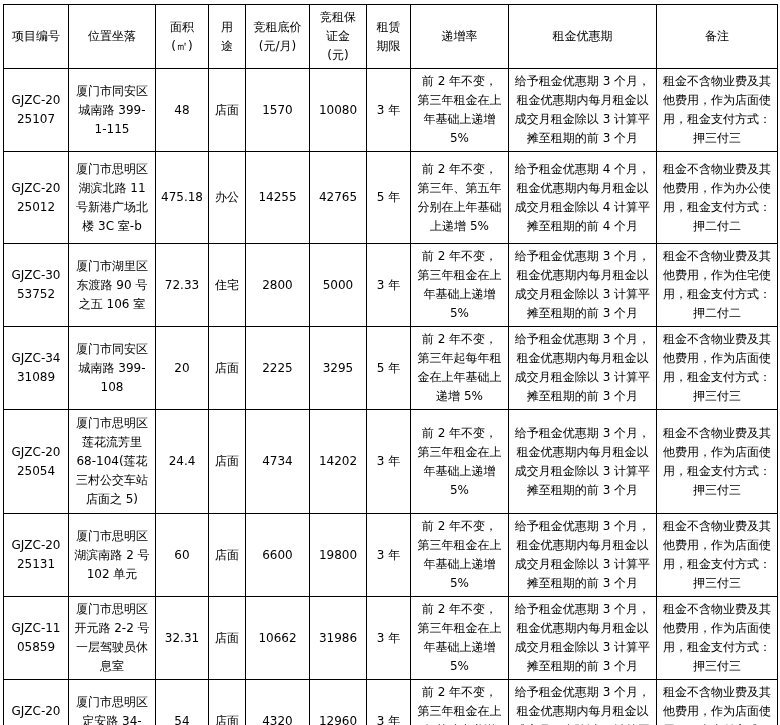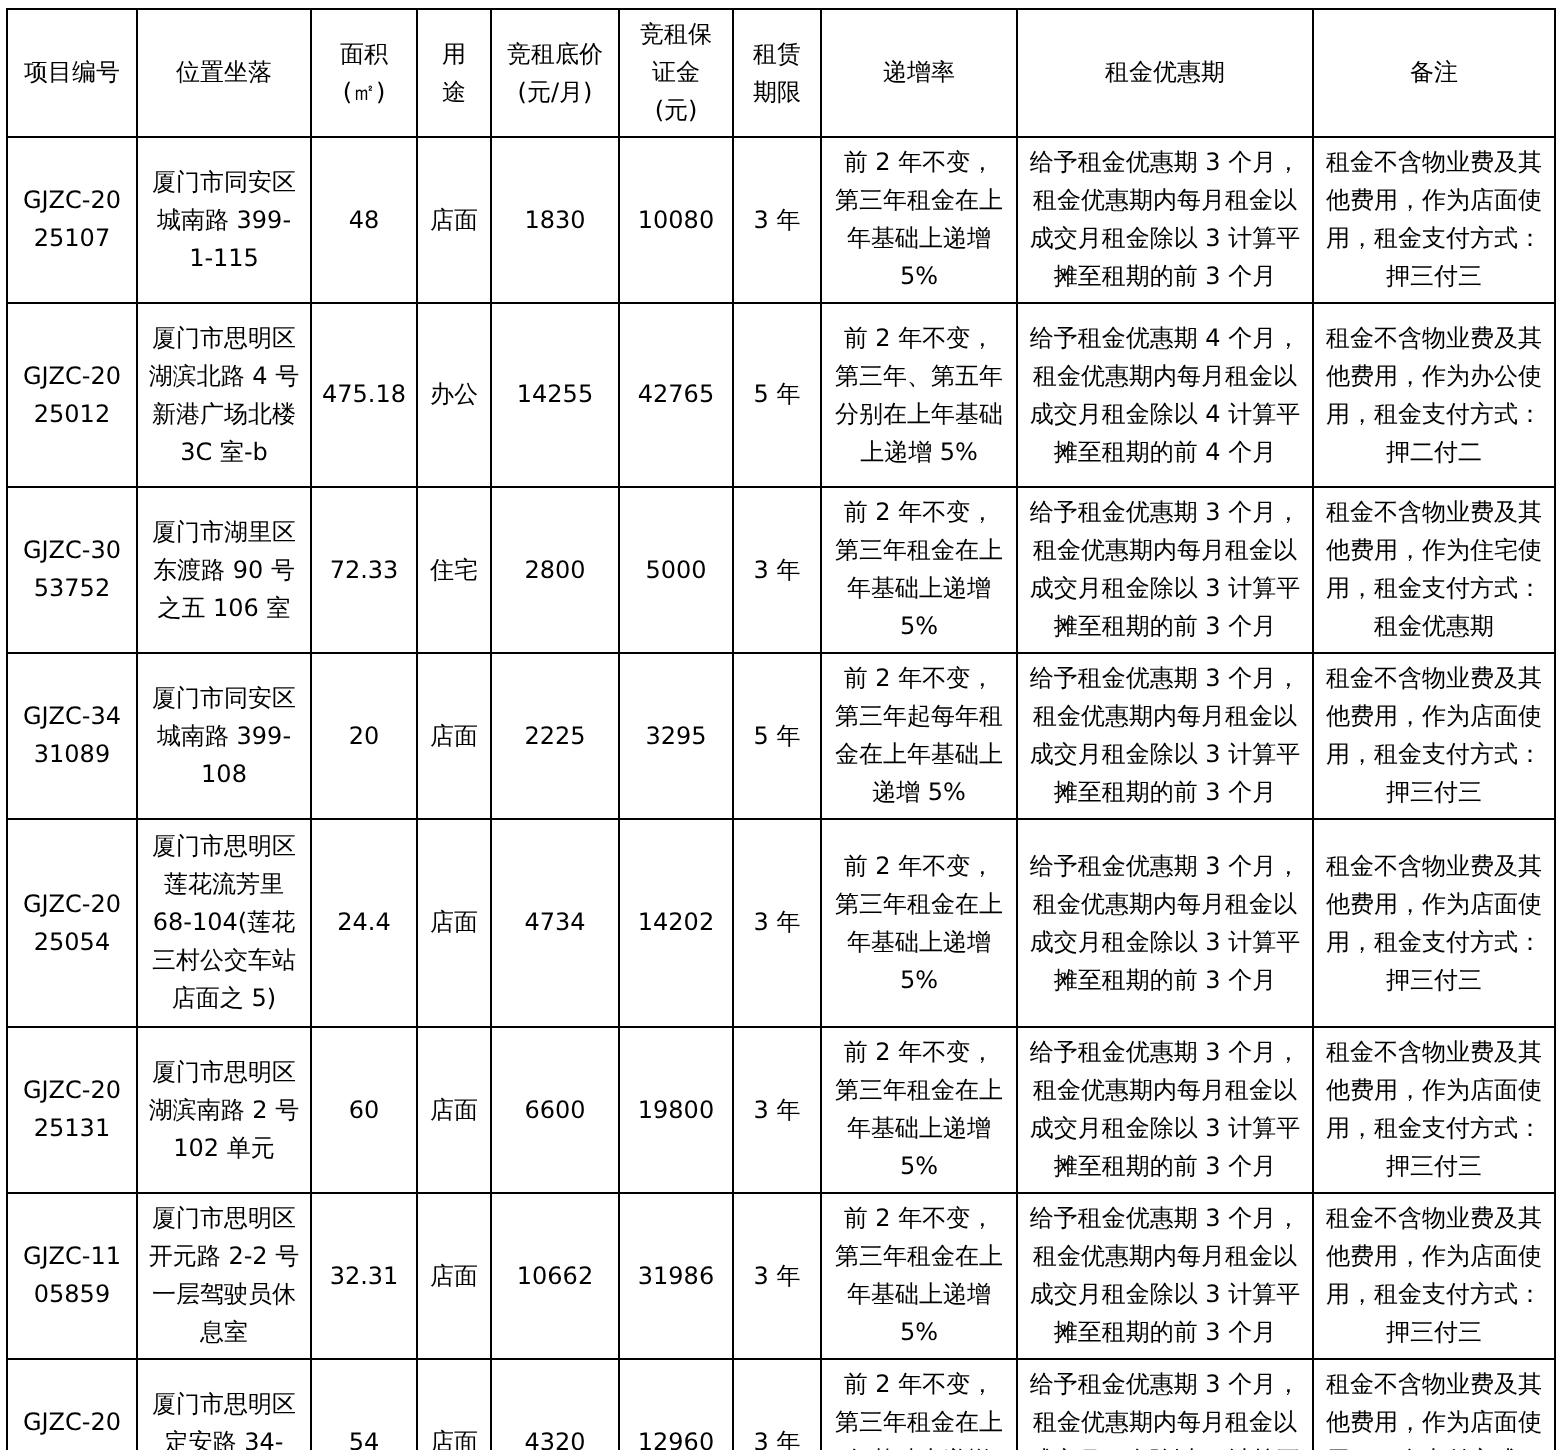--- a/index.html
+++ b/index.html
@@ -82,50 +82,50 @@
         <th>租金优惠期</th>
         <th>备注</th>
       </tr>
     </thead>
     <tbody>
       <tr>
         <td class="c-id">GJZC-2025107</td>
         <td class="c-loc">厦门市同安区城南路 399-1-115</td>
         <td>48</td>
         <td>店面</td>
-        <td>1830</td>
+        <td>1570</td>
         <td>10080</td>
         <td>3 年</td>
         <td>前 2 年不变，第三年租金在上年基础上递增 5%</td>
         <td>给予租金优惠期 3 个月，租金优惠期内每月租金以成交月租金除以 3 计算平摊至租期的前 3 个月</td>
         <td>租金不含物业费及其他费用，作为店面使用，租金支付方式：押三付三</td>
       </tr>
       <tr>
         <td class="c-id">GJZC-2025012</td>
-        <td class="c-loc">厦门市思明区湖滨北路 4 号新港广场北楼 3C 室-b</td>
+        <td class="c-loc">厦门市思明区湖滨北路 11 号新港广场北楼 3C 室-b</td>
         <td>475.18</td>
         <td>办公</td>
         <td>14255</td>
         <td>42765</td>
         <td>5 年</td>
         <td>前 2 年不变，第三年、第五年分别在上年基础上递增 5%</td>
         <td>给予租金优惠期 4 个月，租金优惠期内每月租金以成交月租金除以 4 计算平摊至租期的前 4 个月</td>
         <td>租金不含物业费及其他费用，作为办公使用，租金支付方式：押二付二</td>
       </tr>
       <tr>
         <td class="c-id">GJZC-3053752</td>
         <td class="c-loc">厦门市湖里区东渡路 90 号之五 106 室</td>
         <td>72.33</td>
         <td>住宅</td>
         <td>2800</td>
         <td>5000</td>
         <td>3 年</td>
         <td>前 2 年不变，第三年租金在上年基础上递增 5%</td>
         <td>给予租金优惠期 3 个月，租金优惠期内每月租金以成交月租金除以 3 计算平摊至租期的前 3 个月</td>
-        <td>租金不含物业费及其他费用，作为住宅使用，租金支付方式：租金优惠期</td>
+        <td>租金不含物业费及其他费用，作为住宅使用，租金支付方式：押二付二</td>
       </tr>
       <tr>
         <td class="c-id">GJZC-3431089</td>
         <td class="c-loc">厦门市同安区城南路 399-108</td>
         <td>20</td>
         <td>店面</td>
         <td>2225</td>
         <td>3295</td>
         <td>5 年</td>
         <td>前 2 年不变，第三年起每年租金在上年基础上递增 5%</td>

